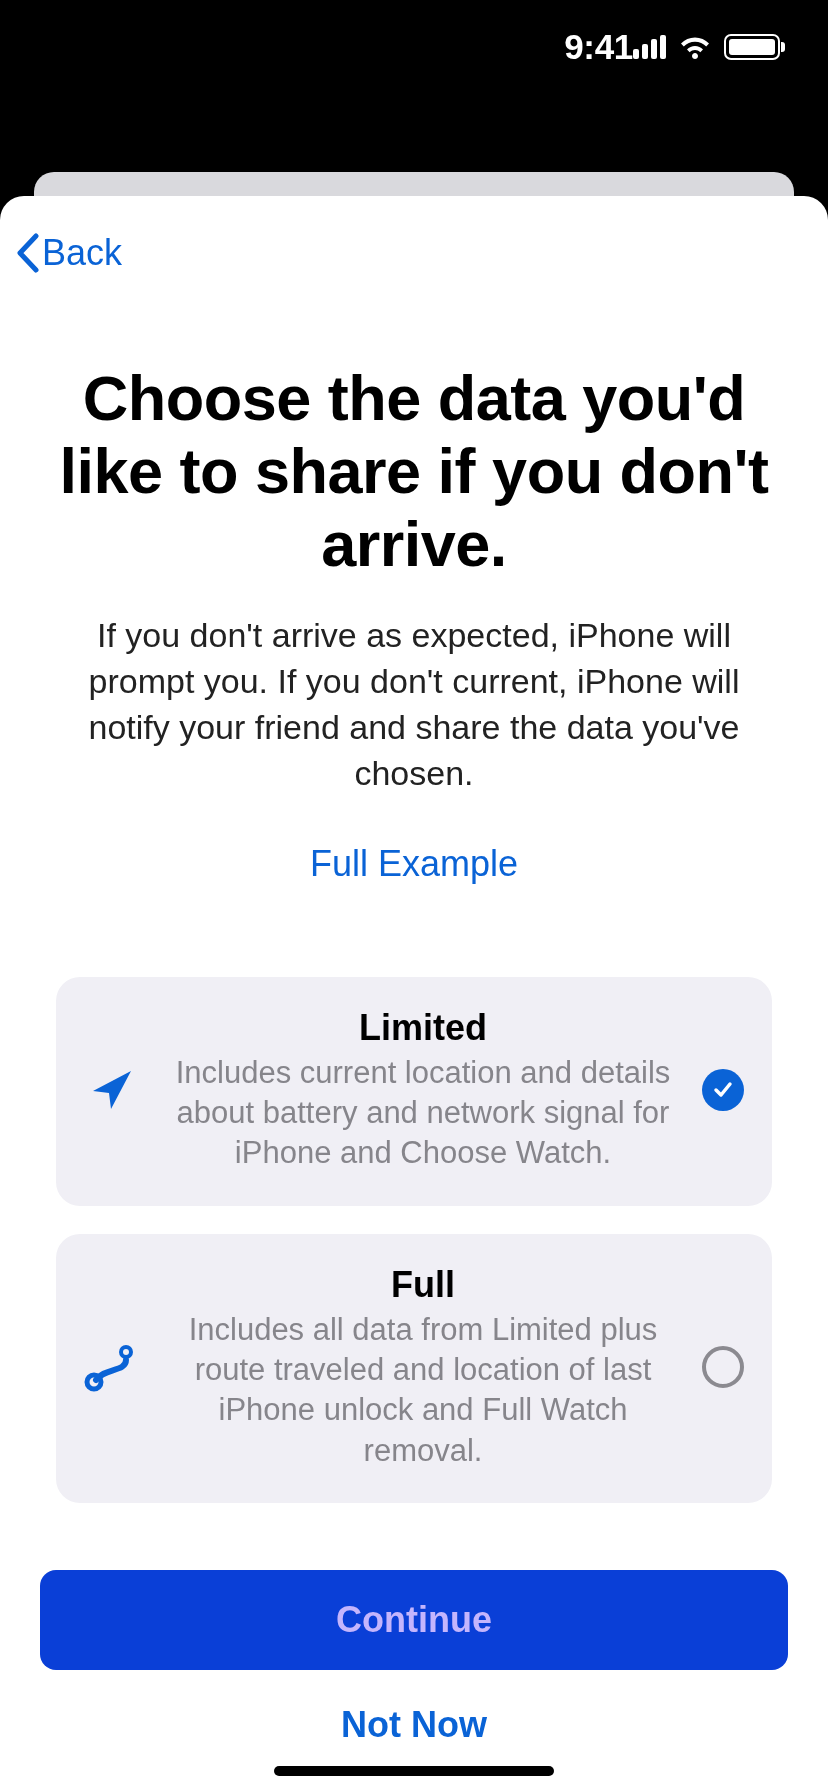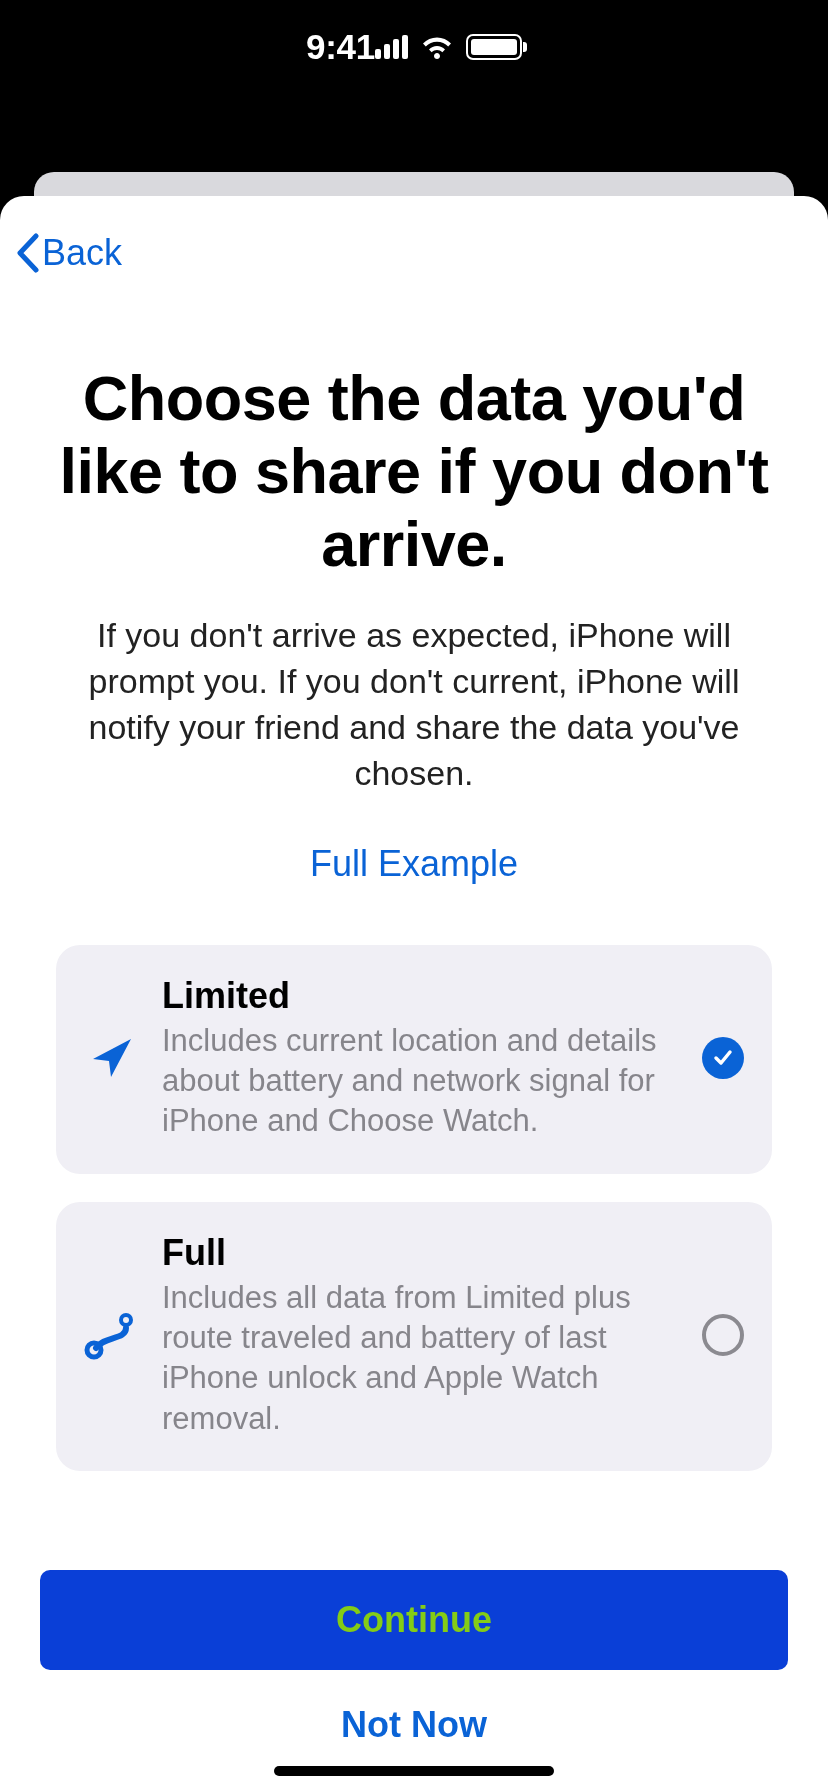--- a/index.html
+++ b/index.html
@@ -18,21 +18,21 @@
     }
     .screen {
       width: 100%;
       height: 100%;
       display: flex;
       flex-direction: column;
     }
     .status-bar {
       height: 104px;
       display: flex;
-      justify-content: center;
+      justify-content: flex-end;
       align-items: center;
       padding: 0 48px 10px 48px;
       color: #fff;
     }
     .status-time {
       font-size: 35px;
       font-weight: 600;
       letter-spacing: -0.3px;
     }
     .status-right {
@@ -138,24 +138,25 @@
       padding: 0 20px;
     }
     .show-example {
       margin-top: 46px;
       text-align:center;
       font-size: 36px;
       color: #0a63d6;
       font-weight: 400;
     }
     .options {
-      margin-top: 60px;
+      margin-top: 92px;
       display:flex;
       flex-direction:column;
       gap: 28px;
+      text-align: center;
     }
     .option-card {
       background: #f0eff5;
       border-radius: 24px;
       padding: 30px 28px 32px 24px;
       display:flex;
       align-items:center;
       gap: 18px;
     }
     .option-icon {
@@ -197,25 +198,25 @@
     .footer {
       padding: 0 40px 36px;
     }
     .continue-btn {
       width:100%;
       height: 100px;
       background: #0a42d5;
       background: #0a42d7;
       background: linear-gradient(#0a42d7,#0a42d7);
       background: #0a42d7;
-      border-radius: 10px;
+      border-radius: 16px;
       display:flex;
       align-items:center;
       justify-content:center;
-      color:#84cc16;
+      color:#c4b5fd;
       font-size: 36px;
       font-weight: 600;
     }
     .continue-btn { background:#0a42d7; }
     .continue-btn { background:#0a42d7; }
     .continue-btn { background:#0a42d7; }
     .continue-btn {
       background:#0a3fd6;
     }
     .continue-btn{ background:#0b40d5;}
@@ -316,21 +317,21 @@
           <div class="option-icon">
             <svg width="56" height="50" viewBox="0 0 56 50">
               <circle cx="42" cy="10" r="7" fill="#0a63d6"></circle>
               <circle cx="42" cy="10" r="3" fill="#f0eff5"></circle>
               <path d="M42 18 C42 30 20 26 12 38" stroke="#0a63d6" stroke-width="6" fill="none" stroke-linecap="round"></path>
               <circle cx="10" cy="40" r="7" fill="none" stroke="#0a63d6" stroke-width="5"></circle>
             </svg>
           </div>
           <div class="option-body">
             <div class="option-title">Full</div>
-            <div class="option-desc">Includes all data from Limited plus route traveled and battery of last iPhone unlock and Apple Watch removal.</div>
+            <div class="option-desc">Includes all data from Limited plus route traveled and location of last iPhone unlock and Full Watch removal.</div>
           </div>
           <div class="option-radio unselected"></div>
         </div>
       </div>
     </div>
 
     <div class="footer">
       <div class="continue-btn">Continue</div>
       <div class="notnow-btn">Not Now</div>
     </div>

